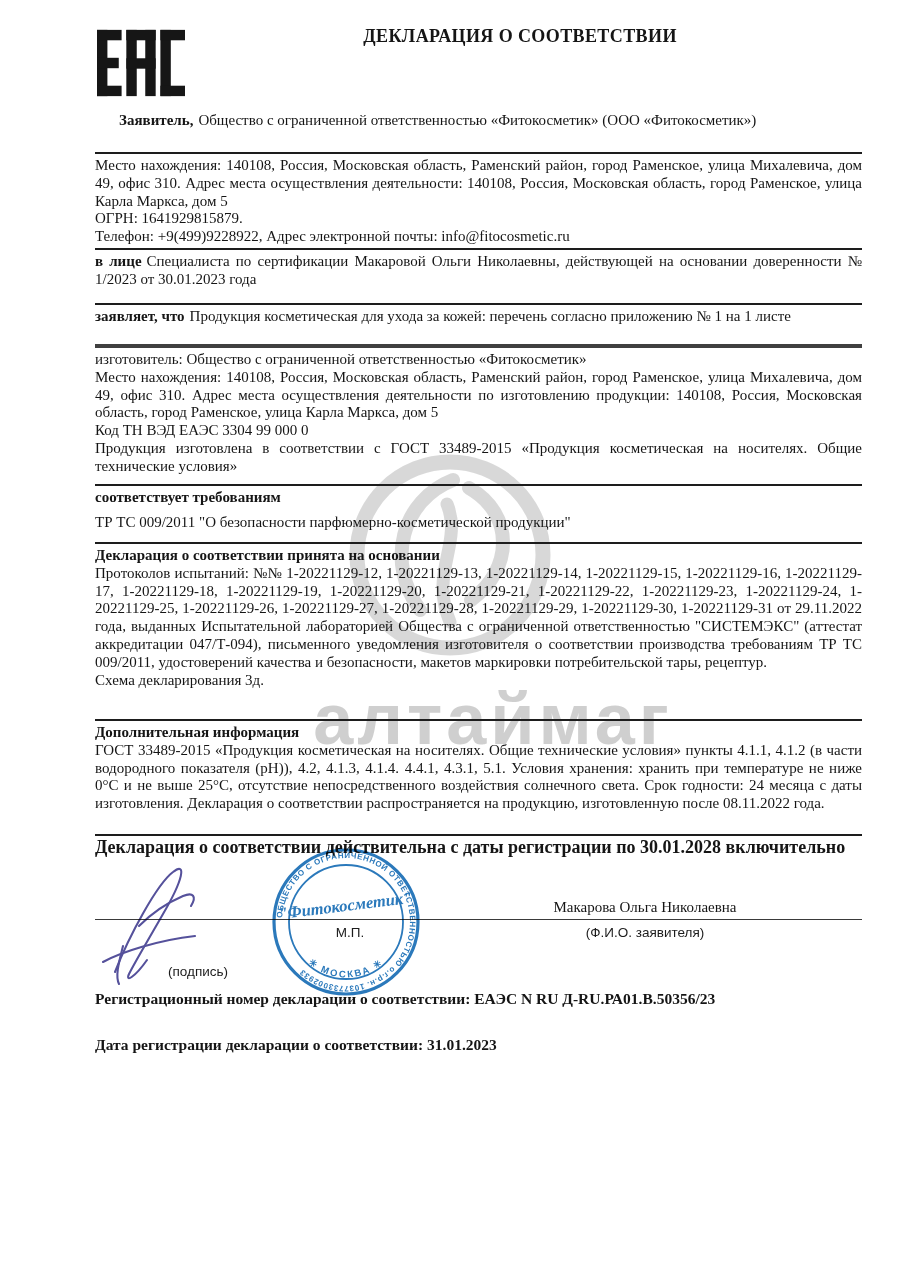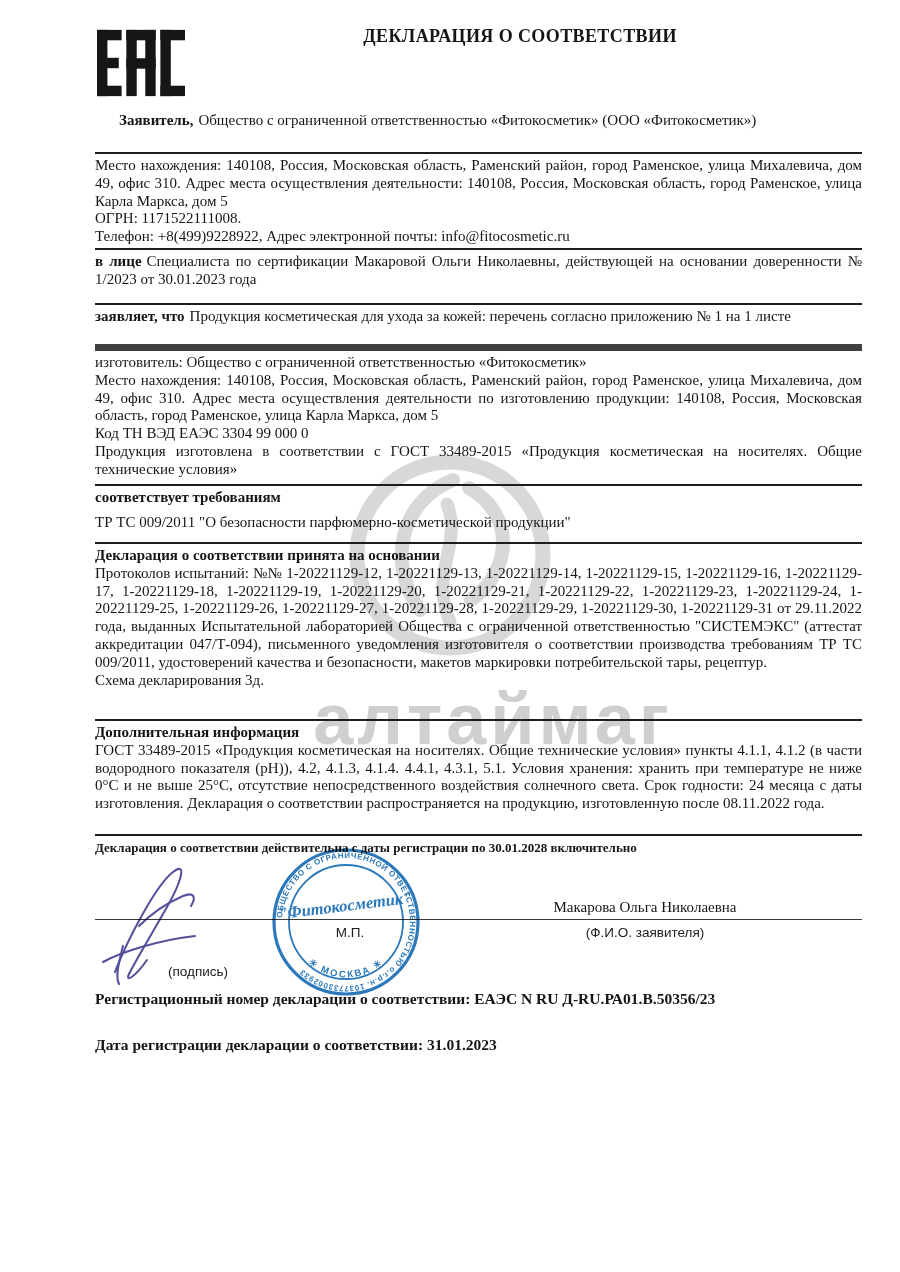--- a/index.html
+++ b/index.html
@@ -11,21 +11,21 @@
   .wm-title{left:278px;top:678px;width:430px;text-align:center;
             font-family:"Liberation Sans",sans-serif;font-weight:bold;
             font-size:72px;letter-spacing:4px;opacity:.62;}
   .wm-sub{left:300px;top:781px;width:300px;text-align:center;
           font-family:"Liberation Sans",sans-serif;font-size:27px;letter-spacing:5px;opacity:.55;}
   .wm-emblem{left:347px;top:452px;opacity:.5;}
   
   .content{position:absolute;inset:0;z-index:1;}
   .sec{position:absolute;left:95px;width:767px;font-size:15px;line-height:17.8px;text-align:justify;}
   .bt2{border-top:2px solid #1d1d1d;padding-top:3px;}
-  .bt1{border-top:7px solid #404040;padding-top:3px;}
+  .bt1{border-top:4px solid #404040;padding-top:3px;}
   .lbl{font-weight:bold;margin-right:5px;}
   .hdr{position:absolute;left:235px;top:24px;width:570px;text-align:center;
        font-weight:bold;font-size:18px;line-height:25px;letter-spacing:.4px;}
   .headline{font-weight:bold;}
   .caption{font-family:"Liberation Sans",sans-serif;font-size:13.5px;color:#1c1c1c;text-align:center;}
   .sigline{position:absolute;left:95px;top:919px;width:767px;border-top:1.5px solid #3a3a3a;height:0;}
   .regline{position:absolute;left:95px;width:767px;font-weight:bold;font-size:15.5px;}
   .ink{position:absolute;z-index:2;mix-blend-mode:multiply;}
 </style>
 </head>
@@ -62,22 +62,22 @@
     <div class="hdr">
       <div>ДЕКЛАРАЦИЯ О СООТВЕТСТВИИ</div>
     </div>
 
     <div class="sec" style="top:112px;margin-left:24px;">
       <span class="lbl">Заявитель,</span><span>Общество с ограниченной ответственностью «Фитокосметик» (ООО «Фитокосметик»)</span>
     </div>
 
     <div class="sec bt2" style="top:152px;">
       <div>Место нахождения: 140108, Россия, Московская область, Раменский район, город Раменское, улица Михалевича, дом 49, офис 310. Адрес места осуществления деятельности: 140108, Россия, Московская область, город Раменское, улица Карла Маркса, дом 5</div>
-      <div>ОГРН: 1171522111008.</div>
-      <div>Телефон: +8(499)9228922, Адрес электронной почты: info@fitocosmetic.ru</div>
+      <div>ОГРН: 1641929815879.</div>
+      <div>Телефон: +9(499)9228922, Адрес электронной почты: info@fitocosmetic.ru</div>
     </div>
 
     <div class="sec bt2" style="top:248px;">
       <span class="lbl">в лице</span><span>Специалиста по сертификации Макаровой Ольги Николаевны, действующей на основании доверенности № 1/2023 от 30.01.2023 года</span>
     </div>
 
     <div class="sec bt2" style="top:303px;">
       <span class="lbl">заявляет, что</span><span>Продукция косметическая для ухода за кожей: перечень согласно приложению № 1 на 1 листе</span>
     </div>
 
@@ -97,21 +97,21 @@
       <div class="headline">Декларация о соответствии принята на основании</div>
       <div>Протоколов испытаний: №№ 1-20221129-12, 1-20221129-13, 1-20221129-14, 1-20221129-15, 1-20221129-16, 1-20221129-17, 1-20221129-18, 1-20221129-19, 1-20221129-20, 1-20221129-21, 1-20221129-22, 1-20221129-23, 1-20221129-24, 1-20221129-25, 1-20221129-26, 1-20221129-27, 1-20221129-28, 1-20221129-29, 1-20221129-30, 1-20221129-31 от 29.11.2022 года, выданных Испытательной лабораторией Общества с ограниченной ответственностью "СИСТЕМЭКС" (аттестат аккредитации 047/Т-094), письменного уведомления изготовителя о соответствии производства требованиям ТР ТС 009/2011, удостоверений качества и безопасности, макетов маркировки потребительской тары, рецептур.</div>
       <div style="text-align:left;">Схема декларирования 3д.</div>
     </div>
 
     <div class="sec bt2" style="top:719px;">
       <div class="headline">Дополнительная информация</div>
       <div>ГОСТ 33489-2015 «Продукция косметическая на носителях. Общие технические условия» пункты 4.1.1, 4.1.2 (в части водородного показателя (рН)), 4.2, 4.1.3, 4.1.4. 4.4.1, 4.3.1, 5.1. Условия хранения: хранить при температуре не ниже 0°С и не выше 25°С, отсутствие непосредственного воздействия солнечного света. Срок годности: 24 месяца с даты изготовления. Декларация о соответствии распространяется на продукцию, изготовленную после 08.11.2022 года.</div>
     </div>
 
-    <div class="sec bt2 headline" style="top:834px;text-align:left;font-size:13px;">Декларация о соответствии действительна с даты регистрации по 30.01.2028 включительно</div>
+    <div class="sec bt2 headline" style="top:834px;text-align:left;font-size:18px;">Декларация о соответствии действительна с даты регистрации по 30.01.2028 включительно</div>
 
     <div class="sigline"></div>
     <div class="abs caption" style="left:148px;top:964px;width:100px;">(подпись)</div>
     <div class="abs caption" style="left:310px;top:925px;width:80px;">М.П.</div>
     <div class="abs" style="left:500px;top:899px;width:290px;text-align:center;font-size:15px;">Макарова Ольга Николаевна</div>
     <div class="abs caption" style="left:500px;top:925px;width:290px;">(Ф.И.О. заявителя)</div>
 
     <div class="regline" style="top:990px;">
       <span>Регистрационный номер декларации о соответствии:</span>
       <span>ЕАЭС N RU Д-RU.РА01.В.50356/23</span>

